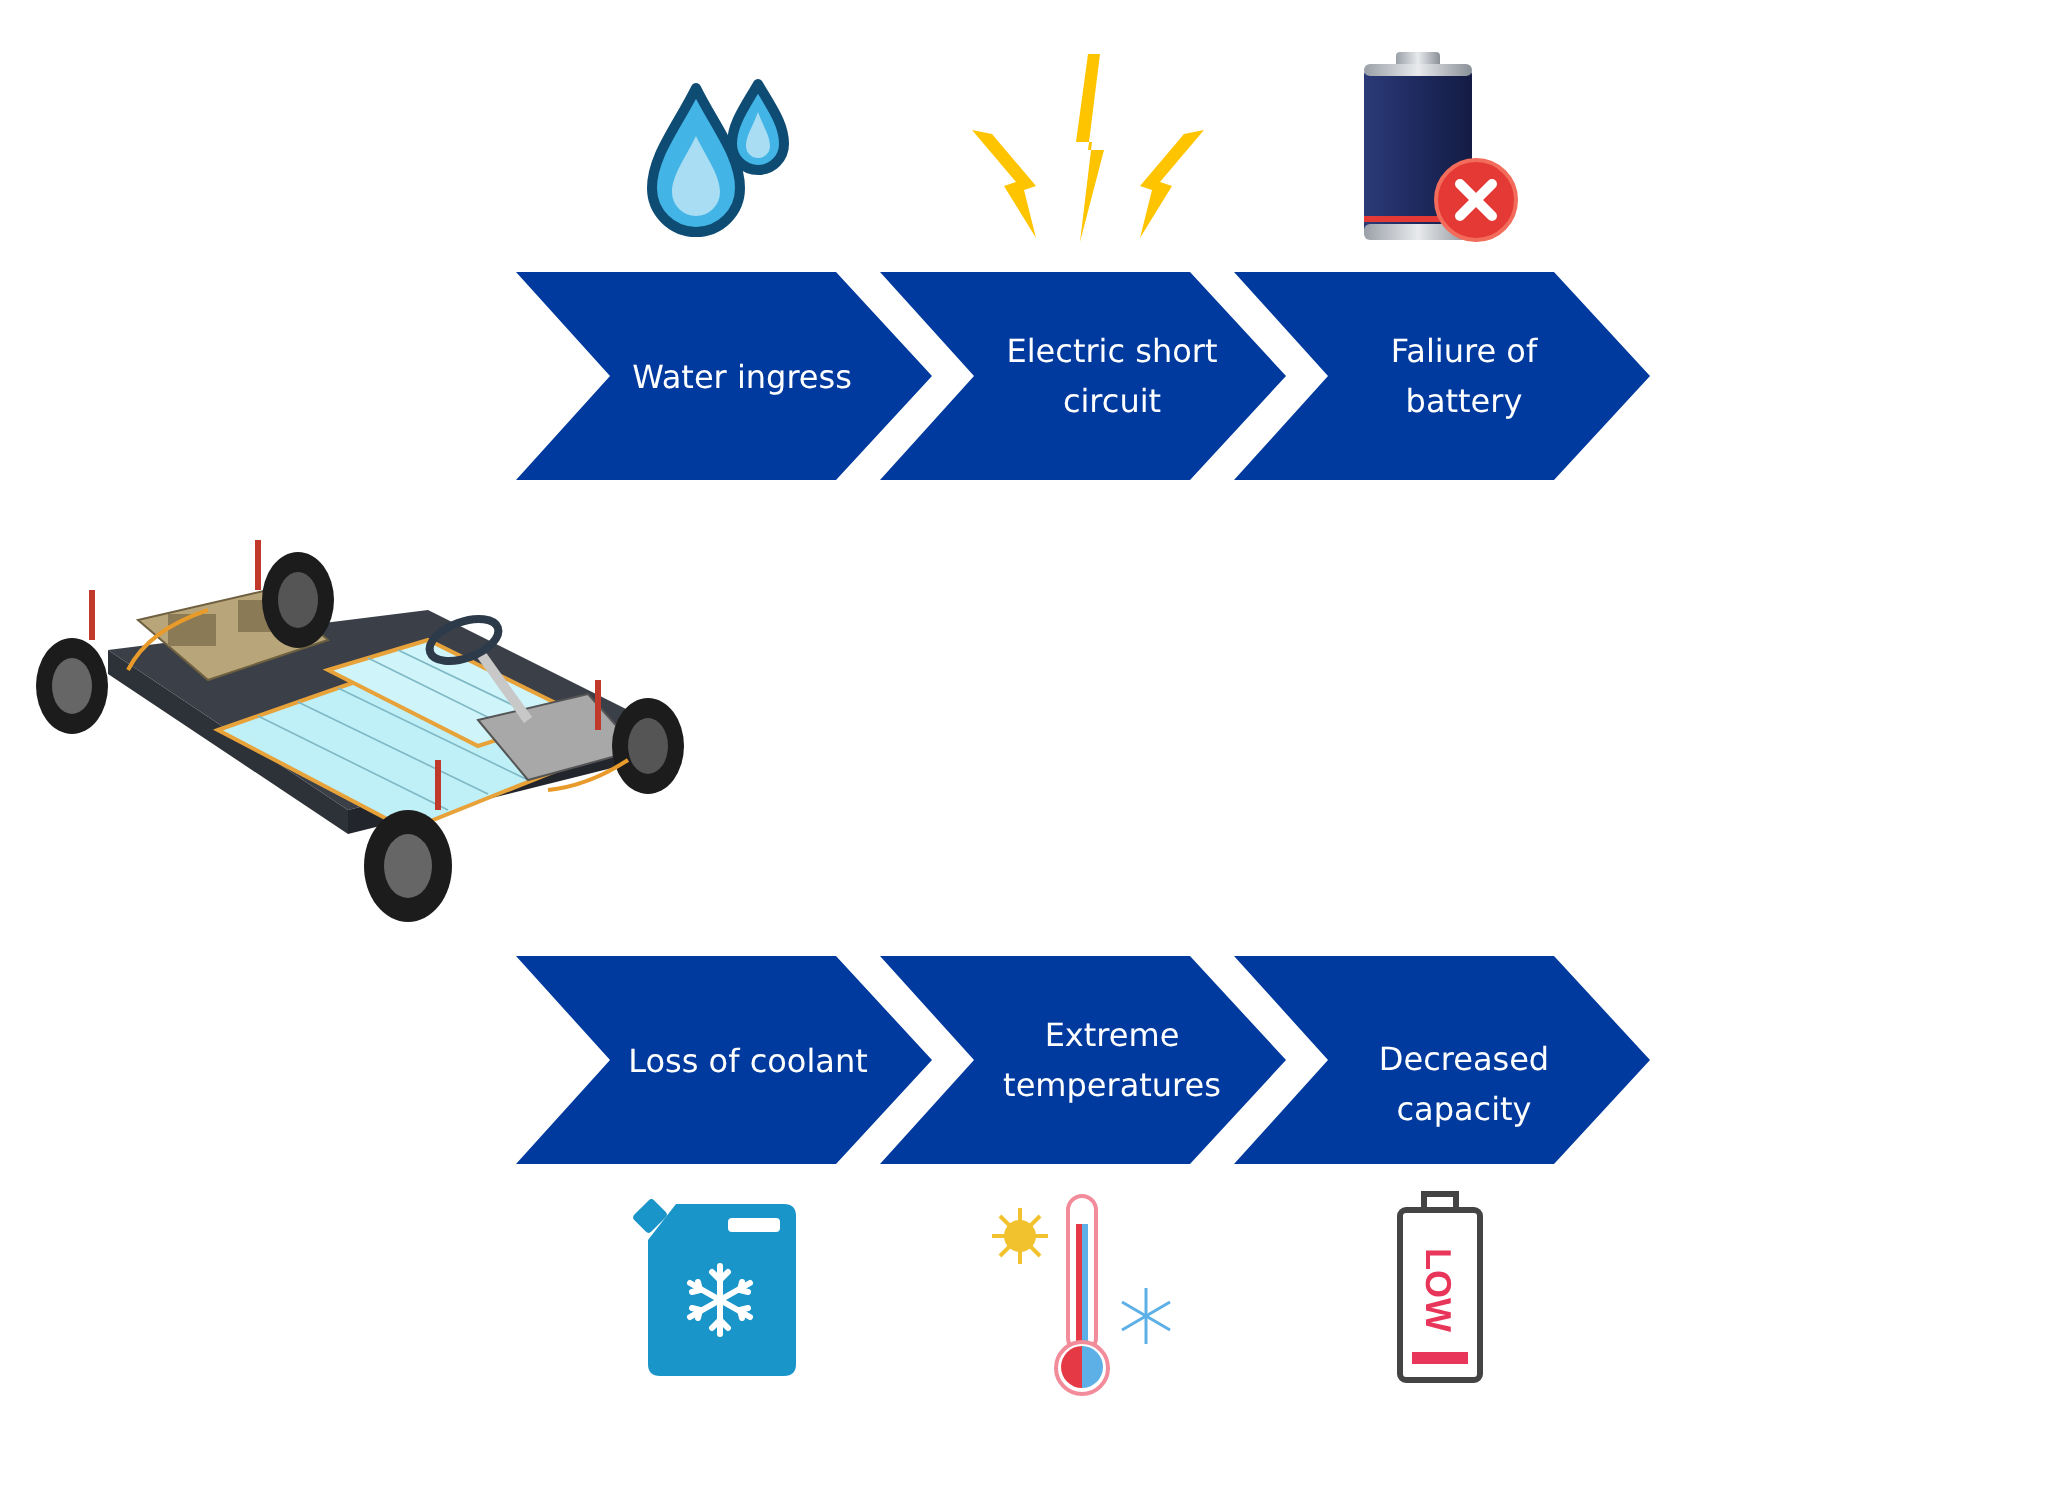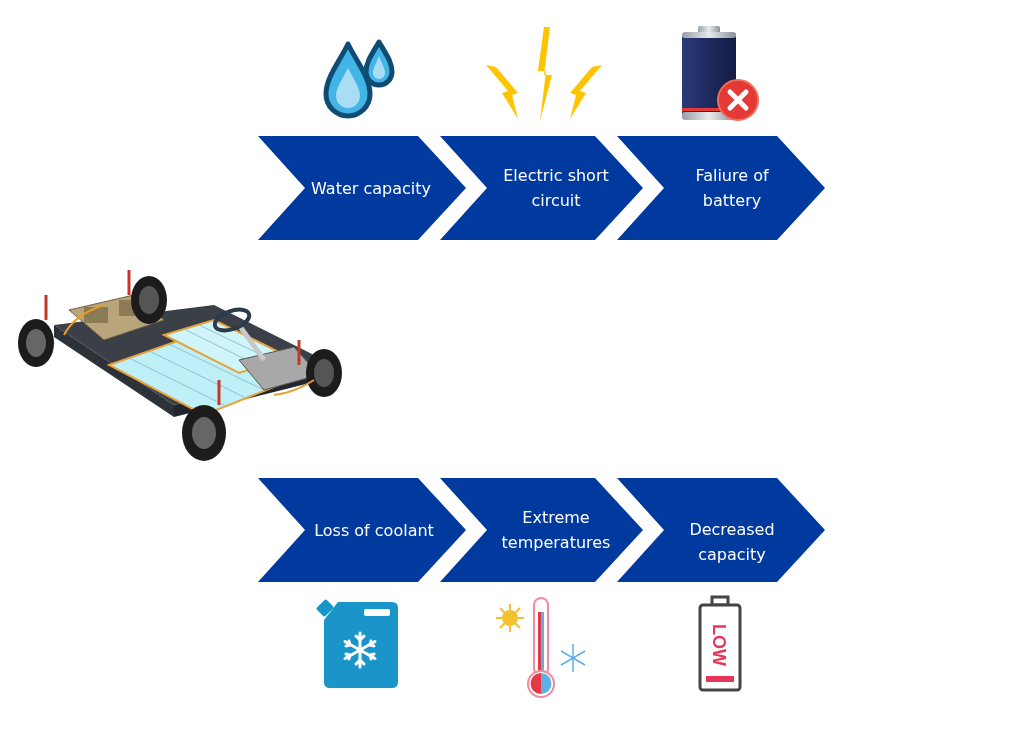--- a/index.html
+++ b/index.html
@@ -10,21 +10,21 @@
   .icon{position:absolute;}
   .car{position:absolute;left:14px;top:265px;}
 </style>
 </head>
 <body>
 
 <div class="chev" style="left:258px;top:136px;width:210px;height:105px;">
   <svg width="210" height="105" viewBox="0 0 210 105">
       <polygon points="0,0 160,0 208,52 160,104 0,104 47,52" fill="#003A9E"></polygon>
     </svg>
-  <div class="chev-label" style="left:48px;top:0;width:130px;height:104px;">Water capacity</div>
+  <div class="chev-label" style="left:48px;top:0;width:130px;height:104px;">Water ingress</div>
 </div>
 <div class="chev" style="left:440px;top:136px;width:210px;height:105px;">
   <svg width="210" height="105" viewBox="0 0 210 105">
       <polygon points="0,0 155,0 203,52 155,104 0,104 47,52" fill="#003A9E"></polygon>
     </svg>
   <div class="chev-label" style="left:45px;top:0;width:142px;height:104px;">Electric short circuit</div>
 </div>
 <div class="chev" style="left:617px;top:136px;width:210px;height:105px;">
   <svg width="210" height="105" viewBox="0 0 210 105">
       <polygon points="0,0 160,0 208,52 160,104 0,104 47,52" fill="#003A9E"></polygon>

